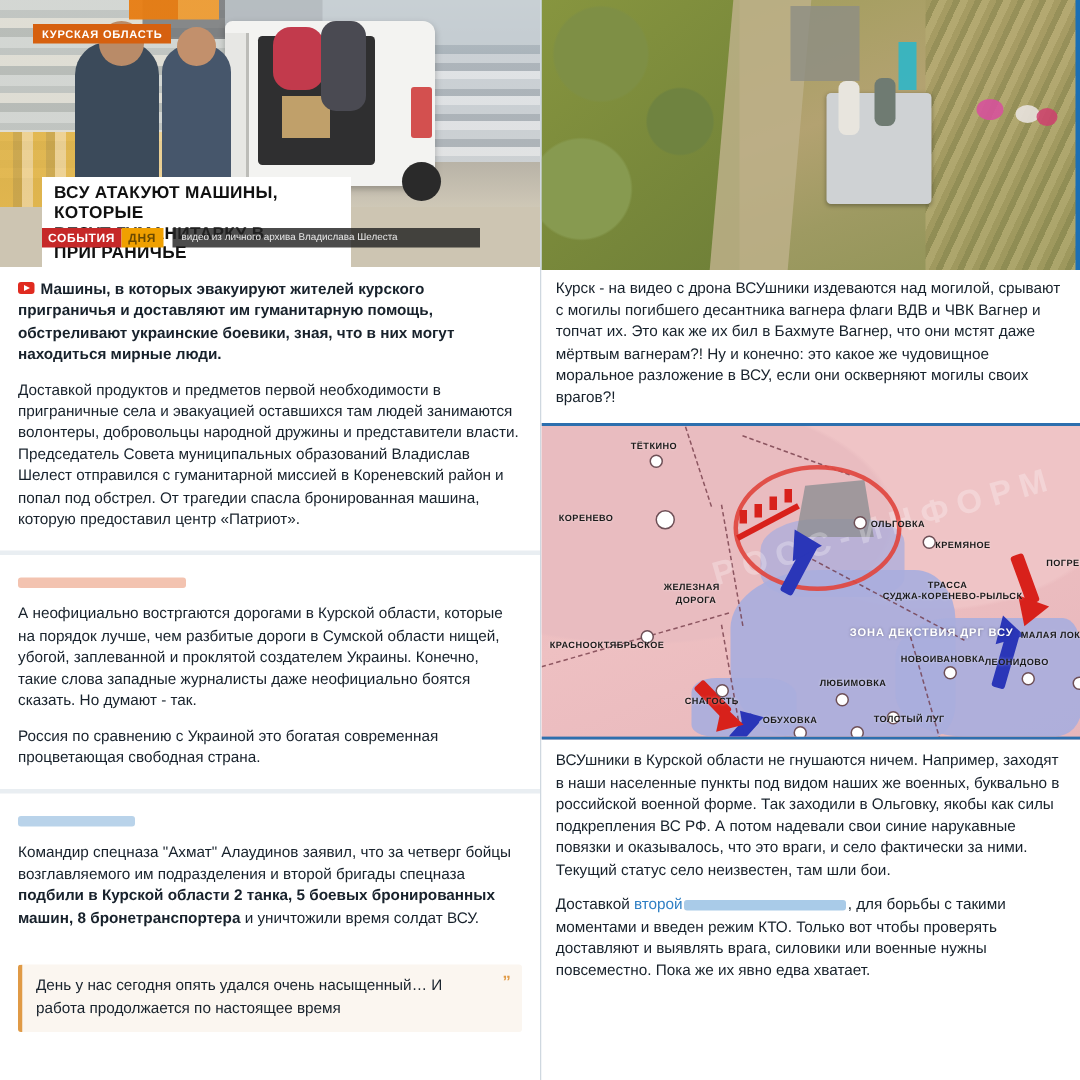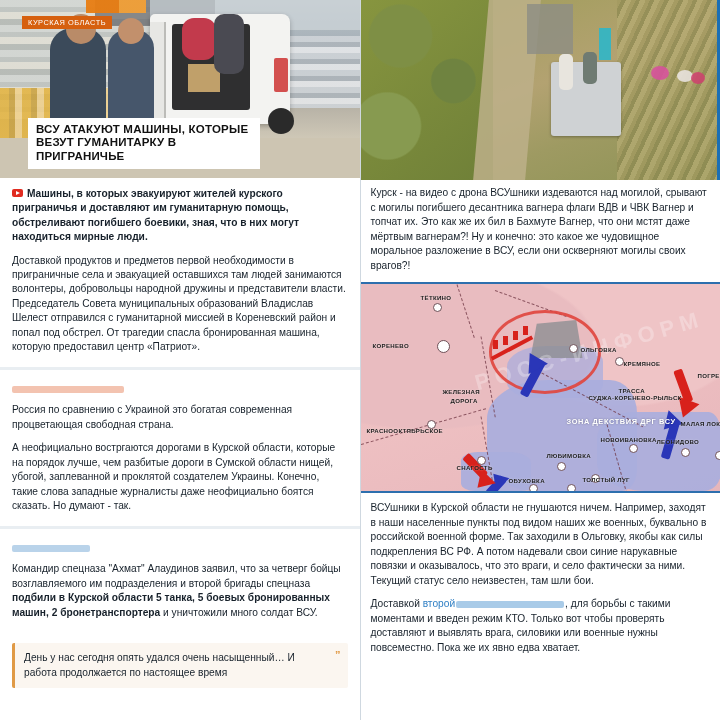--- a/index.html
+++ b/index.html
@@ -37,36 +37,36 @@
   .vs-person-b{left:108px;top:30px;width:46px;height:100px;background:#46566b;border-radius:18px 18px 4px 4px;}
   .vs-person-b-head{left:118px;top:18px;width:26px;height:26px;background:#c2906c;border-radius:50%;}
   .vs-person-c{left:182px;top:18px;width:34px;height:42px;background:#c23a4c;border-radius:12px;}
   .vs-person-d{left:214px;top:14px;width:30px;height:60px;background:#4a4a52;border-radius:10px;}
   .vs-box{left:188px;top:64px;width:32px;height:28px;background:#c0a06a;}
   .vs-stack-r{left:290px;top:36px;width:70px;height:72px;
     background:repeating-linear-gradient(180deg,#cfd4d8 0 6px,#aeb5bb 6px 11px,#e6e8ea 11px 17px);opacity:.9;}
   .vs-floor{left:0;top:138px;width:360px;height:40px;background:#cdc5b2;}
 
   .banner-title{
-    position:absolute;left:28px;top:118px;width:232px;
+    position:absolute;left:28px;top:118px;width:206px;
     background:#ffffff;color:#111;padding:5px 8px 6px 8px;
     font-weight:700;font-size:11.5px;line-height:13.4px;letter-spacing:.2px;
     text-transform:uppercase;box-sizing:border-box;
   }
   .banner-sub-row{position:absolute;left:28px;top:152px;width:292px;height:13px;display:flex;align-items:stretch;}
   .banner-sob{background:#c62828;color:#fff;font-weight:700;font-size:8px;letter-spacing:.4px;
     padding:2px 4px;display:flex;align-items:center;text-transform:uppercase;}
   .banner-dna{background:#f0a000;color:#6b4a00;font-weight:700;font-size:8px;letter-spacing:.4px;
     padding:2px 5px;display:flex;align-items:center;text-transform:uppercase;}
   .banner-credit{background:rgba(35,35,35,.82);color:#e8e8e8;font-size:6.6px;
     padding:2px 6px;display:flex;align-items:center;flex:1;margin-left:6px;white-space:nowrap;overflow:hidden;}
 
   .region-badge{
     position:absolute;left:22px;top:16px;background:#d6600f;color:#fff;
-    font-weight:400;font-size:7.4px;letter-spacing:.5px;padding:2px 6px;text-transform:uppercase;
+    font-weight:700;font-size:7.4px;letter-spacing:.5px;padding:2px 6px;text-transform:uppercase;
   }
   .logo-mark{position:absolute;left:86px;top:0px;width:60px;height:13px;
     background:linear-gradient(90deg,#e87d12 0 55%,#f2a037 55% 100%);opacity:.95;}
 
   
   .post{padding:9px 12px 4px 12px;position:relative;}
   .post p{margin:0 0 9px 0;font-size:10.2px;line-height:14.4px;color:#17212b;}
   .lead{font-weight:700;}
   .yt-icon{display:inline-block;width:11px;height:8px;background:#e02b20;border-radius:2px;
     position:relative;vertical-align:middle;margin-right:4px;top:-1px;}
@@ -180,44 +180,49 @@
       <div class="vs-layer vs-person-b-head"></div>
 
       <div class="logo-mark"></div>
       <div class="region-badge">КУРСКАЯ ОБЛАСТЬ</div>
 
       <div class="banner-title">
         <div>ВСУ АТАКУЮТ МАШИНЫ, КОТОРЫЕ</div>
         <div>ВЕЗУТ ГУМАНИТАРКУ В ПРИГРАНИЧЬЕ</div>
       </div>
 
+      <div class="banner-sub-row">
+        <div class="banner-sob">СОБЫТИЯ</div>
+        <div class="banner-dna">ДНЯ</div>
+        <div class="banner-credit">видео из личного архива Владислава Шелеста</div>
+      </div>
     </div>
 
     <div class="post">
-      <p class="lead"><span class="yt-icon"></span><span>Машины, в которых эвакуируют жителей курского приграничья и доставляют им гуманитарную помощь, обстреливают погибшего боевики, зная, что в них могут находиться мирные люди.</span></p>
+      <p class="lead"><span class="yt-icon"></span><span>Машины, в которых эвакуируют жителей курского приграничья и доставляют им гуманитарную помощь, обстреливают украинские боевики, зная, что в них могут находиться мирные люди.</span></p>
       <p>Доставкой продуктов и предметов первой необходимости в приграничные села и эвакуацией оставшихся там людей занимаются  волонтеры, добровольцы народной дружины и представители власти. Председатель Совета муниципальных образований Владислав Шелест отправился с гуманитарной миссией в Кореневский район и попал под обстрел. От трагедии спасла бронированная машина, которую предоставил центр «Патриот».</p>
     </div>
 
     <div class="thin-rule"></div>
 
     <div class="post">
       <div class="post-header">
         <span class="redacted red-pink" style="width:112px"></span>
       </div>
+      <p>А неофициально востргаются дорогами в Курской области, которые на порядок лучше, чем разбитые дороги в Сумской области нищей, убогой, заплеванной и проклятой создателем Украины. Конечно, такие слова западные журналисты даже неофициально боятся сказать. Но думают - так.</p>
       <p>Россия по сравнению с Украиной это богатая современная процветающая свободная страна.</p>
-      <p>А неофициально востргаются дорогами в Курской области, которые на порядок лучше, чем разбитые дороги в Сумской области нищей, убогой, заплеванной и проклятой создателем Украины. Конечно, такие слова западные журналисты даже неофициально боятся сказать. Но думают - так.</p>
     </div>
 
     <div class="thin-rule"></div>
 
     <div class="post">
       <div class="post-header">
         <span class="redacted red-blue" style="width:78px"></span>
       </div>
-      <p><span>Командир спецназа "Ахмат" Алаудинов заявил, что за четверг бойцы возглавляемого им подразделения и второй бригады спецназа </span><span class="bold-run">подбили в Курской области 5 танка, 5 боевых бронированных машин, 2 бронетранспортера</span><span> и уничтожили много солдат ВСУ.</span></p>
+      <p><span>Командир спецназа "Ахмат" Алаудинов заявил, что за четверг бойцы возглавляемого им подразделения и второй бригады спецназа </span><span class="bold-run">подбили в Курской области 2 танка, 5 боевых бронированных машин, 8 бронетранспортера</span><span> и уничтожили время солдат ВСУ.</span></p>
     </div>
 
     <div class="quote-block">
       <span class="quote-mark">”</span>
       <p>День у нас сегодня опять удался очень насыщенный… И работа продолжается по настоящее время</p>
     </div>
 
   </div>
 
   <div class="col">

